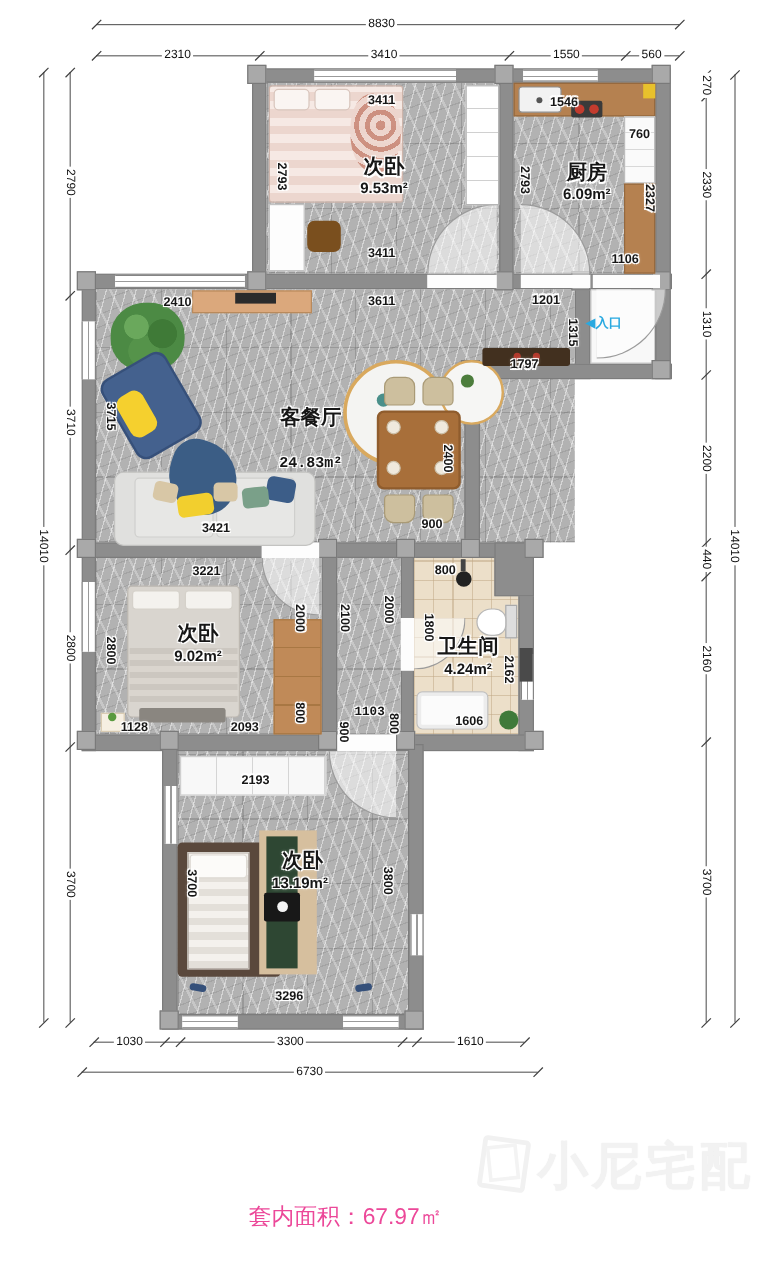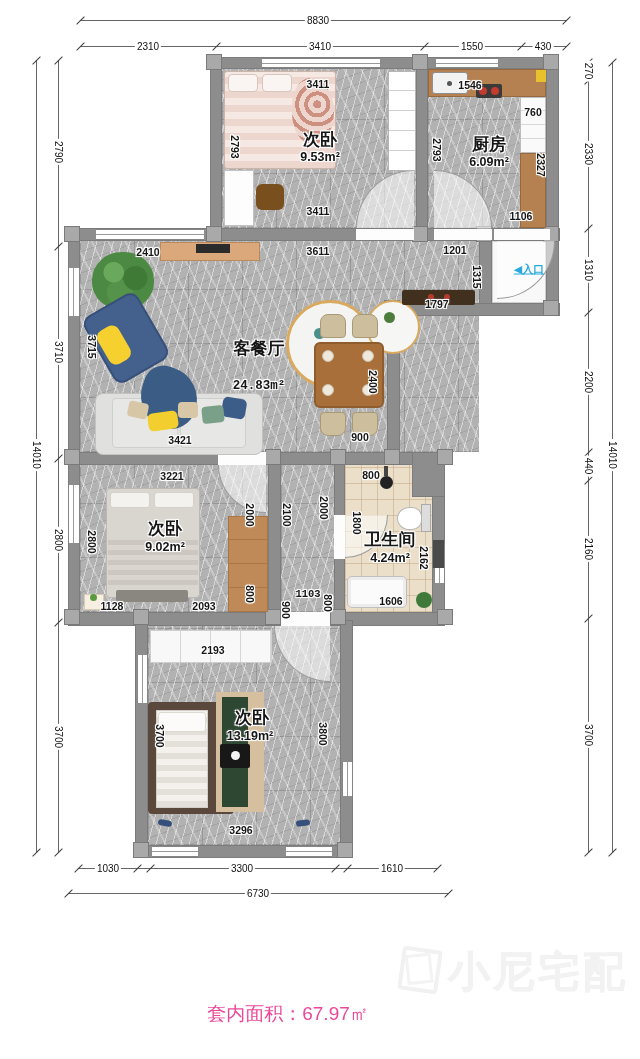--- a/index.html
+++ b/index.html
@@ -265,21 +265,21 @@
   <div class="tick" style="left:335px;top:863px;"></div>
   <div class="tick" style="left:347px;top:863px;"></div>
   <div class="tick" style="left:437px;top:863px;"></div>
   <div class="tick" style="left:68px;top:888px;"></div>
   <div class="tick" style="left:448px;top:888px;"></div>
 
   <span class="dlab" style="left:318px;top:20px;">8830</span>
   <span class="dlab" style="left:148px;top:46px;">2310</span>
   <span class="dlab" style="left:320px;top:46px;">3410</span>
   <span class="dlab" style="left:472px;top:46px;">1550</span>
-  <span class="dlab" style="left:543px;top:46px;">430</span>
+  <span class="dlab" style="left:543px;top:46px;">560</span>
   <span class="dlabv" style="left:36px;top:455px;">14010</span>
   <span class="dlabv" style="left:58px;top:152px;">2790</span>
   <span class="dlabv" style="left:58px;top:352px;">3710</span>
   <span class="dlabv" style="left:58px;top:540px;">2800</span>
   <span class="dlabv" style="left:58px;top:737px;">3700</span>
   <span class="dlabv" style="left:588px;top:71px;">270</span>
   <span class="dlabv" style="left:588px;top:154px;">2330</span>
   <span class="dlabv" style="left:588px;top:270px;">1310</span>
   <span class="dlabv" style="left:588px;top:382px;">2200</span>
   <span class="dlabv" style="left:588px;top:466px;">440</span>
@@ -334,21 +334,21 @@
   <span class="rarea" style="left:489px;top:162px;">6.09m²</span>
   <span class="rname" style="left:259px;top:348px;">客餐厅</span>
   <span class="rarea" style="left:259px;top:386px;font-family:Liberation Mono, monospace;">24.83m²</span>
   <span class="rname" style="left:165px;top:528px;">次卧</span>
   <span class="rarea" style="left:165px;top:547px;">9.02m²</span>
   <span class="rname" style="left:390px;top:539px;">卫生间</span>
   <span class="rarea" style="left:390px;top:558px;">4.24m²</span>
   <span class="rname" style="left:252px;top:717px;">次卧</span>
   <span class="rarea" style="left:250px;top:736px;">13.19m²</span>
 
-  <span class="entrylab" style="left:529px;top:269px;text-decoration:underline;">
+  <span class="entrylab" style="left:503px;top:269px;">
     <span>◀</span><span>入口</span>
   </span>
 
   <div class="wmlogo"></div>
   <span class="wm">小尼宅配</span>
   <span class="arealine">套内面积：67.97㎡</span>
 
 </div>
 
 </body></html>

